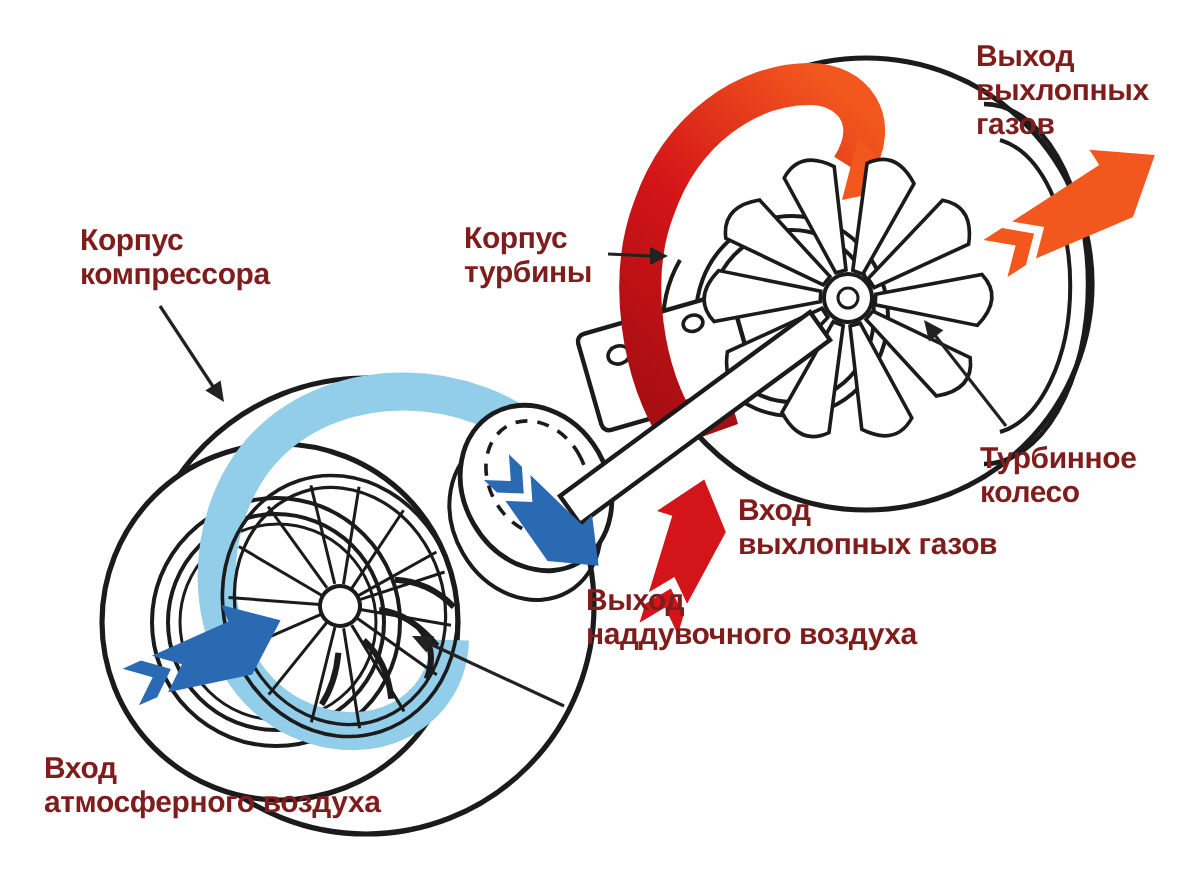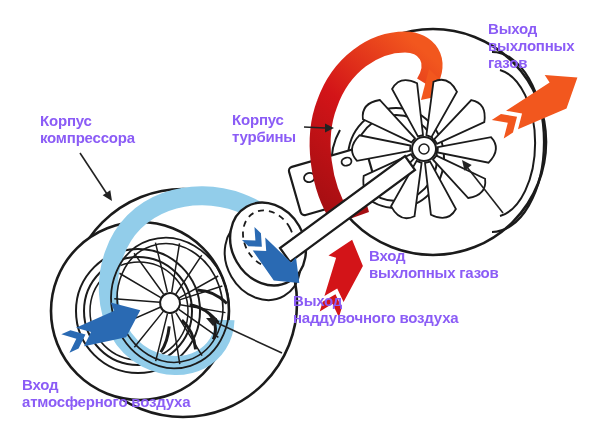--- a/index.html
+++ b/index.html
@@ -1,19 +1,19 @@
 <!DOCTYPE html>
 <html><head>
 <meta charset="utf-8">
 <style>
   html,body{margin:0;padding:0;background:#fff;}
   .stage{position:relative;width:600px;height:444px;background:#fff;overflow:hidden;
          font-family:"Liberation Sans","DejaVu Sans",sans-serif;}
   .stage svg{position:absolute;left:0;top:0;}
-  .lbl{position:absolute;color:#8b5cf6;font-size:15px;font-weight:bold;
+  .lbl{position:absolute;color:#7f1d1d;font-size:15px;font-weight:bold;
        line-height:17px;white-space:pre-line;letter-spacing:-0.2px;}
   .ln{stroke:#1b1b1b;fill:none;}
   .lnf{stroke:#1b1b1b;fill:#ffffff;}
   .ptr{stroke:#222222;stroke-width:1.6;fill:none;}
   .ptrh{fill:#222222;stroke:none;}
 </style>
 </head>
 <body>
 
 <div class="stage">
@@ -129,20 +129,22 @@
   </g>
 </svg>
 
 <div class="lbl" style="left:40px;top:112px;">Корпус
 компрессора</div>
 <div class="lbl" style="left:232px;top:111px;">Корпус
 турбины</div>
 <div class="lbl" style="left:488px;top:20px;">Выход
 выхлопных
 газов</div>
+<div class="lbl" style="left:490px;top:221px;">Турбинное
+колесо</div>
 <div class="lbl" style="left:369px;top:247px;">Вход
 выхлопных газов</div>
 <div class="lbl" style="left:293px;top:292px;">Выход
 наддувочного воздуха</div>
 <div class="lbl" style="left:22px;top:376px;">Вход
 атмосферного воздуха</div>
 
 </div>
 
 </body></html>

